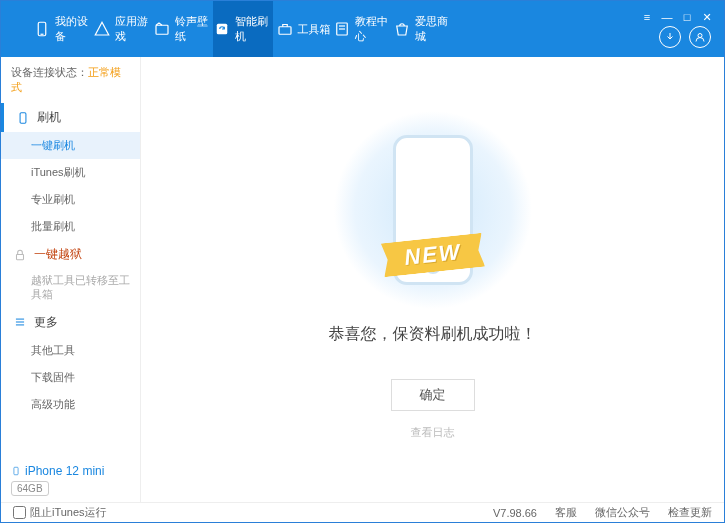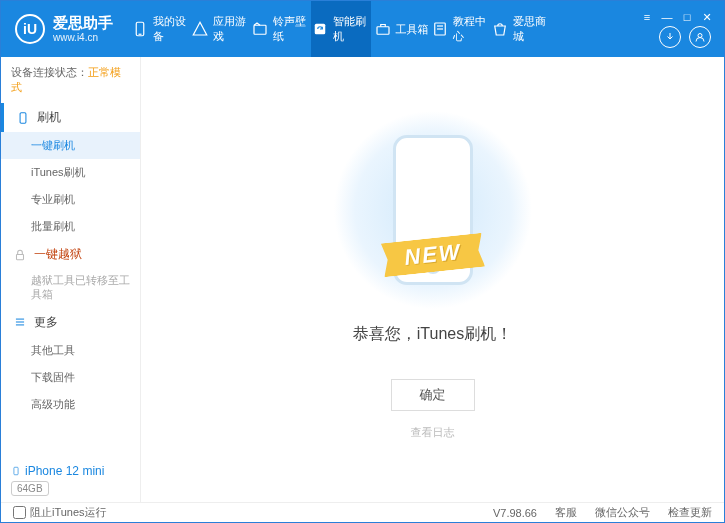--- a/index.html
+++ b/index.html
@@ -54,27 +54,20 @@
 .link { margin-top: 14px; font-size:11px; color:#bbb; cursor:pointer; }
 .footer { height: 20px; border-top:1px solid #eee; display:flex; align-items:center; padding:0 12px; font-size:11px; color:#666; gap:18px }
 .footer .spacer { flex:1 }
 .footer label { display:flex; align-items:center; gap:4px }
 </style>
 </head>
 <body>
 
 <div class="window">
   <div class="titlebar">
-    <div class="logo-block">
-      <div class="logo-circle">iU</div>
-      <div class="logo-txt">
-        <span class="app-name">爱思助手</span>
-        <span class="app-url">www.i4.cn</span>
-      </div>
-    </div>
     <div class="nav">
       <div class="nav-item">
           <span class="nav-icon">
             <svg viewBox="0 0 24 24">
               <rect x="7" y="3" width="10" height="18" rx="2"></rect>
               <line x1="10" y1="19" x2="14" y2="19"></line>
             </svg>
           </span>
           <span>我的设备</span>
         </div>
@@ -217,21 +210,21 @@
         </div>
       </div>
     </div>
 
     <div class="main">
       <div class="illus">
         <div class="halo"></div>
         <div class="phone"></div>
         <div class="ribbon">NEW</div>
       </div>
-      <div class="msg">恭喜您，iTunes刷机！</div>
+      <div class="msg">恭喜您，保资料刷机成功啦！</div>
       <button class="ok-btn">确定</button>
       <span class="link">查看日志</span>
     </div>
   </div>
 
   <div class="footer">
     <label>
         <input type="checkbox" style="">
         <span>阻止iTunes运行</span>
       </label>

